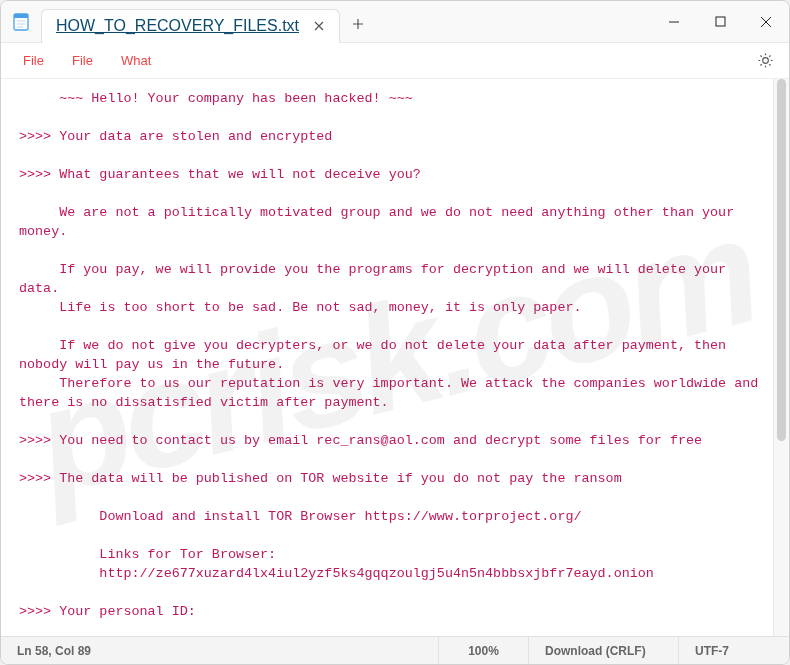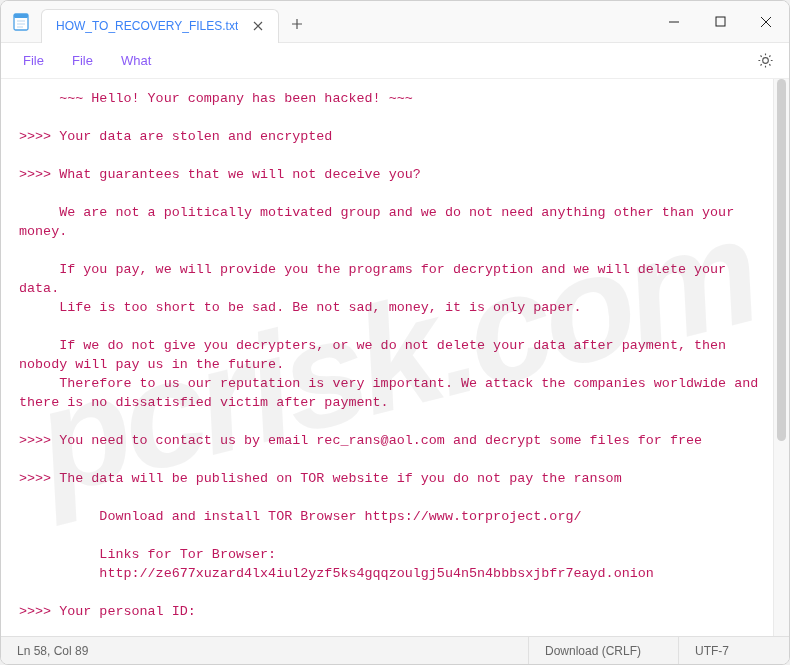--- a/index.html
+++ b/index.html
@@ -44,24 +44,25 @@
       border-radius: 6px 6px 0 0;
       display: flex;
       align-items: center;
       padding: 0 10px 0 14px;
       margin-top: 8px;
       min-width: 230px;
       gap: 10px;
     }
     .tab-title {
       flex: 1;
-      font-size: 12px;
-      color: #3b82f6;
+      font-size: 16px;
+      color: #0c4a6e;
       white-space: nowrap;
       overflow: hidden;
+      text-decoration: underline;
     }
     .tab-close {
       width: 20px;
       height: 20px;
       display: flex;
       align-items: center;
       justify-content: center;
       border-radius: 3px;
       color: #555;
       cursor: pointer;
@@ -94,21 +95,21 @@
       height: 36px;
       background: #ffffff;
       display: flex;
       align-items: center;
       padding: 0 8px;
       border-bottom: 1px solid #eeeeee;
     }
     .menu-item {
       padding: 6px 14px;
       font-size: 13px;
-      color: #8b5cf6;
+      color: #ef4444;
       border-radius: 4px;
       cursor: pointer;
     }
     .menu-spacer { flex: 1; }
     .settings-btn {
       width: 32px;
       height: 32px;
       display: flex;
       align-items: center;
       justify-content: center;
@@ -132,20 +133,21 @@
       word-wrap: break-word;
     }
     .statusbar {
       height: 28px;
       background: #f4f4f4;
       border-top: 1px solid #e0e0e0;
       display: flex;
       align-items: center;
       font-size: 12px;
       color: #666;
+      font-weight: bold;
     }
     .status-cell {
       padding: 0 16px;
       border-right: 1px solid #e0e0e0;
       height: 100%;
       display: flex;
       align-items: center;
     }
     .status-cell.first { flex: 1; }
     .status-cell.last { border-right: none; }
@@ -276,20 +278,21 @@
           http://ze677xuzard4lx4iul2yzf5ks4gqqzoulgj5u4n5n4bbbsxjbfr7eayd.onion
 
 &gt;&gt;&gt;&gt; Your personal ID:</div>
     <div class="scrollbar-v">
       <div class="scroll-thumb"></div>
     </div>
   </div>
 
   <div class="statusbar">
     <div class="status-cell first">Ln 58, Col 89</div>
+    <div class="status-cell" style="min-width:90px;justify-content:center">100%</div>
     <div class="status-cell" style="min-width:150px">Download (CRLF)</div>
     <div class="status-cell last" style="min-width:110px">UTF-7</div>
   </div>
 
 </div>
 
 <div class="wm-overlay">
   <div class="wm-text">pcrisk.com</div>
 </div>
 

